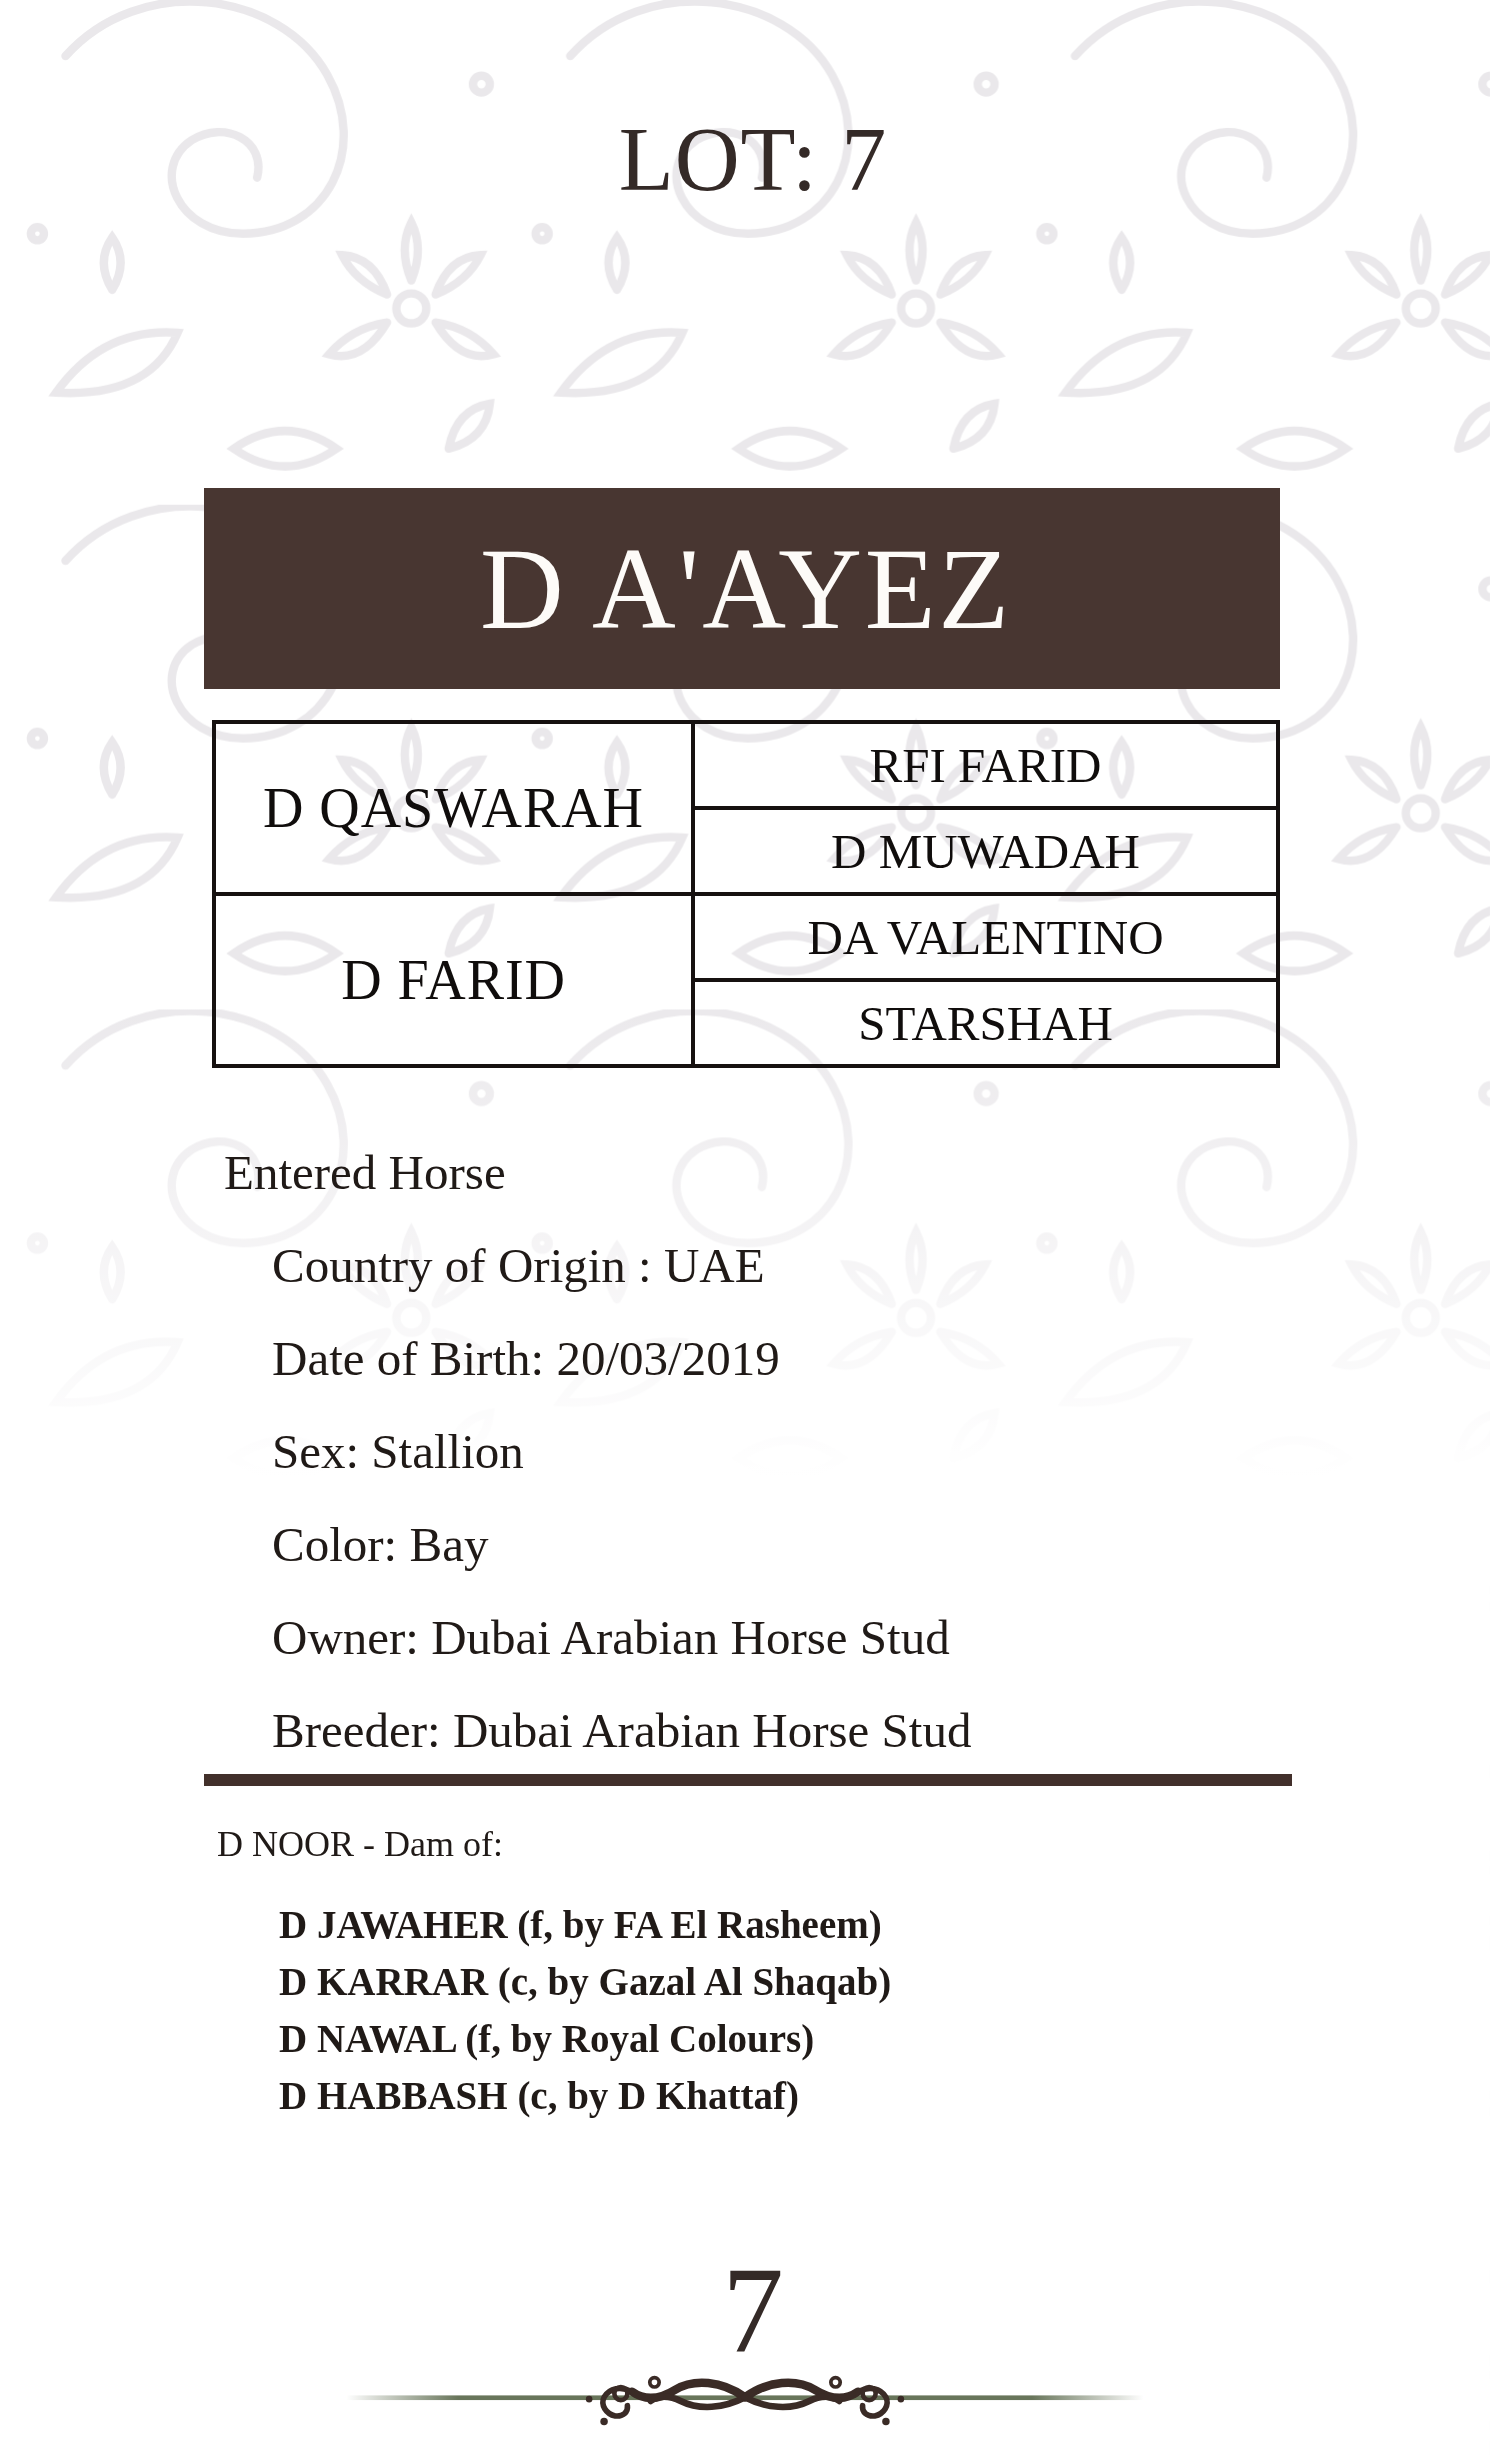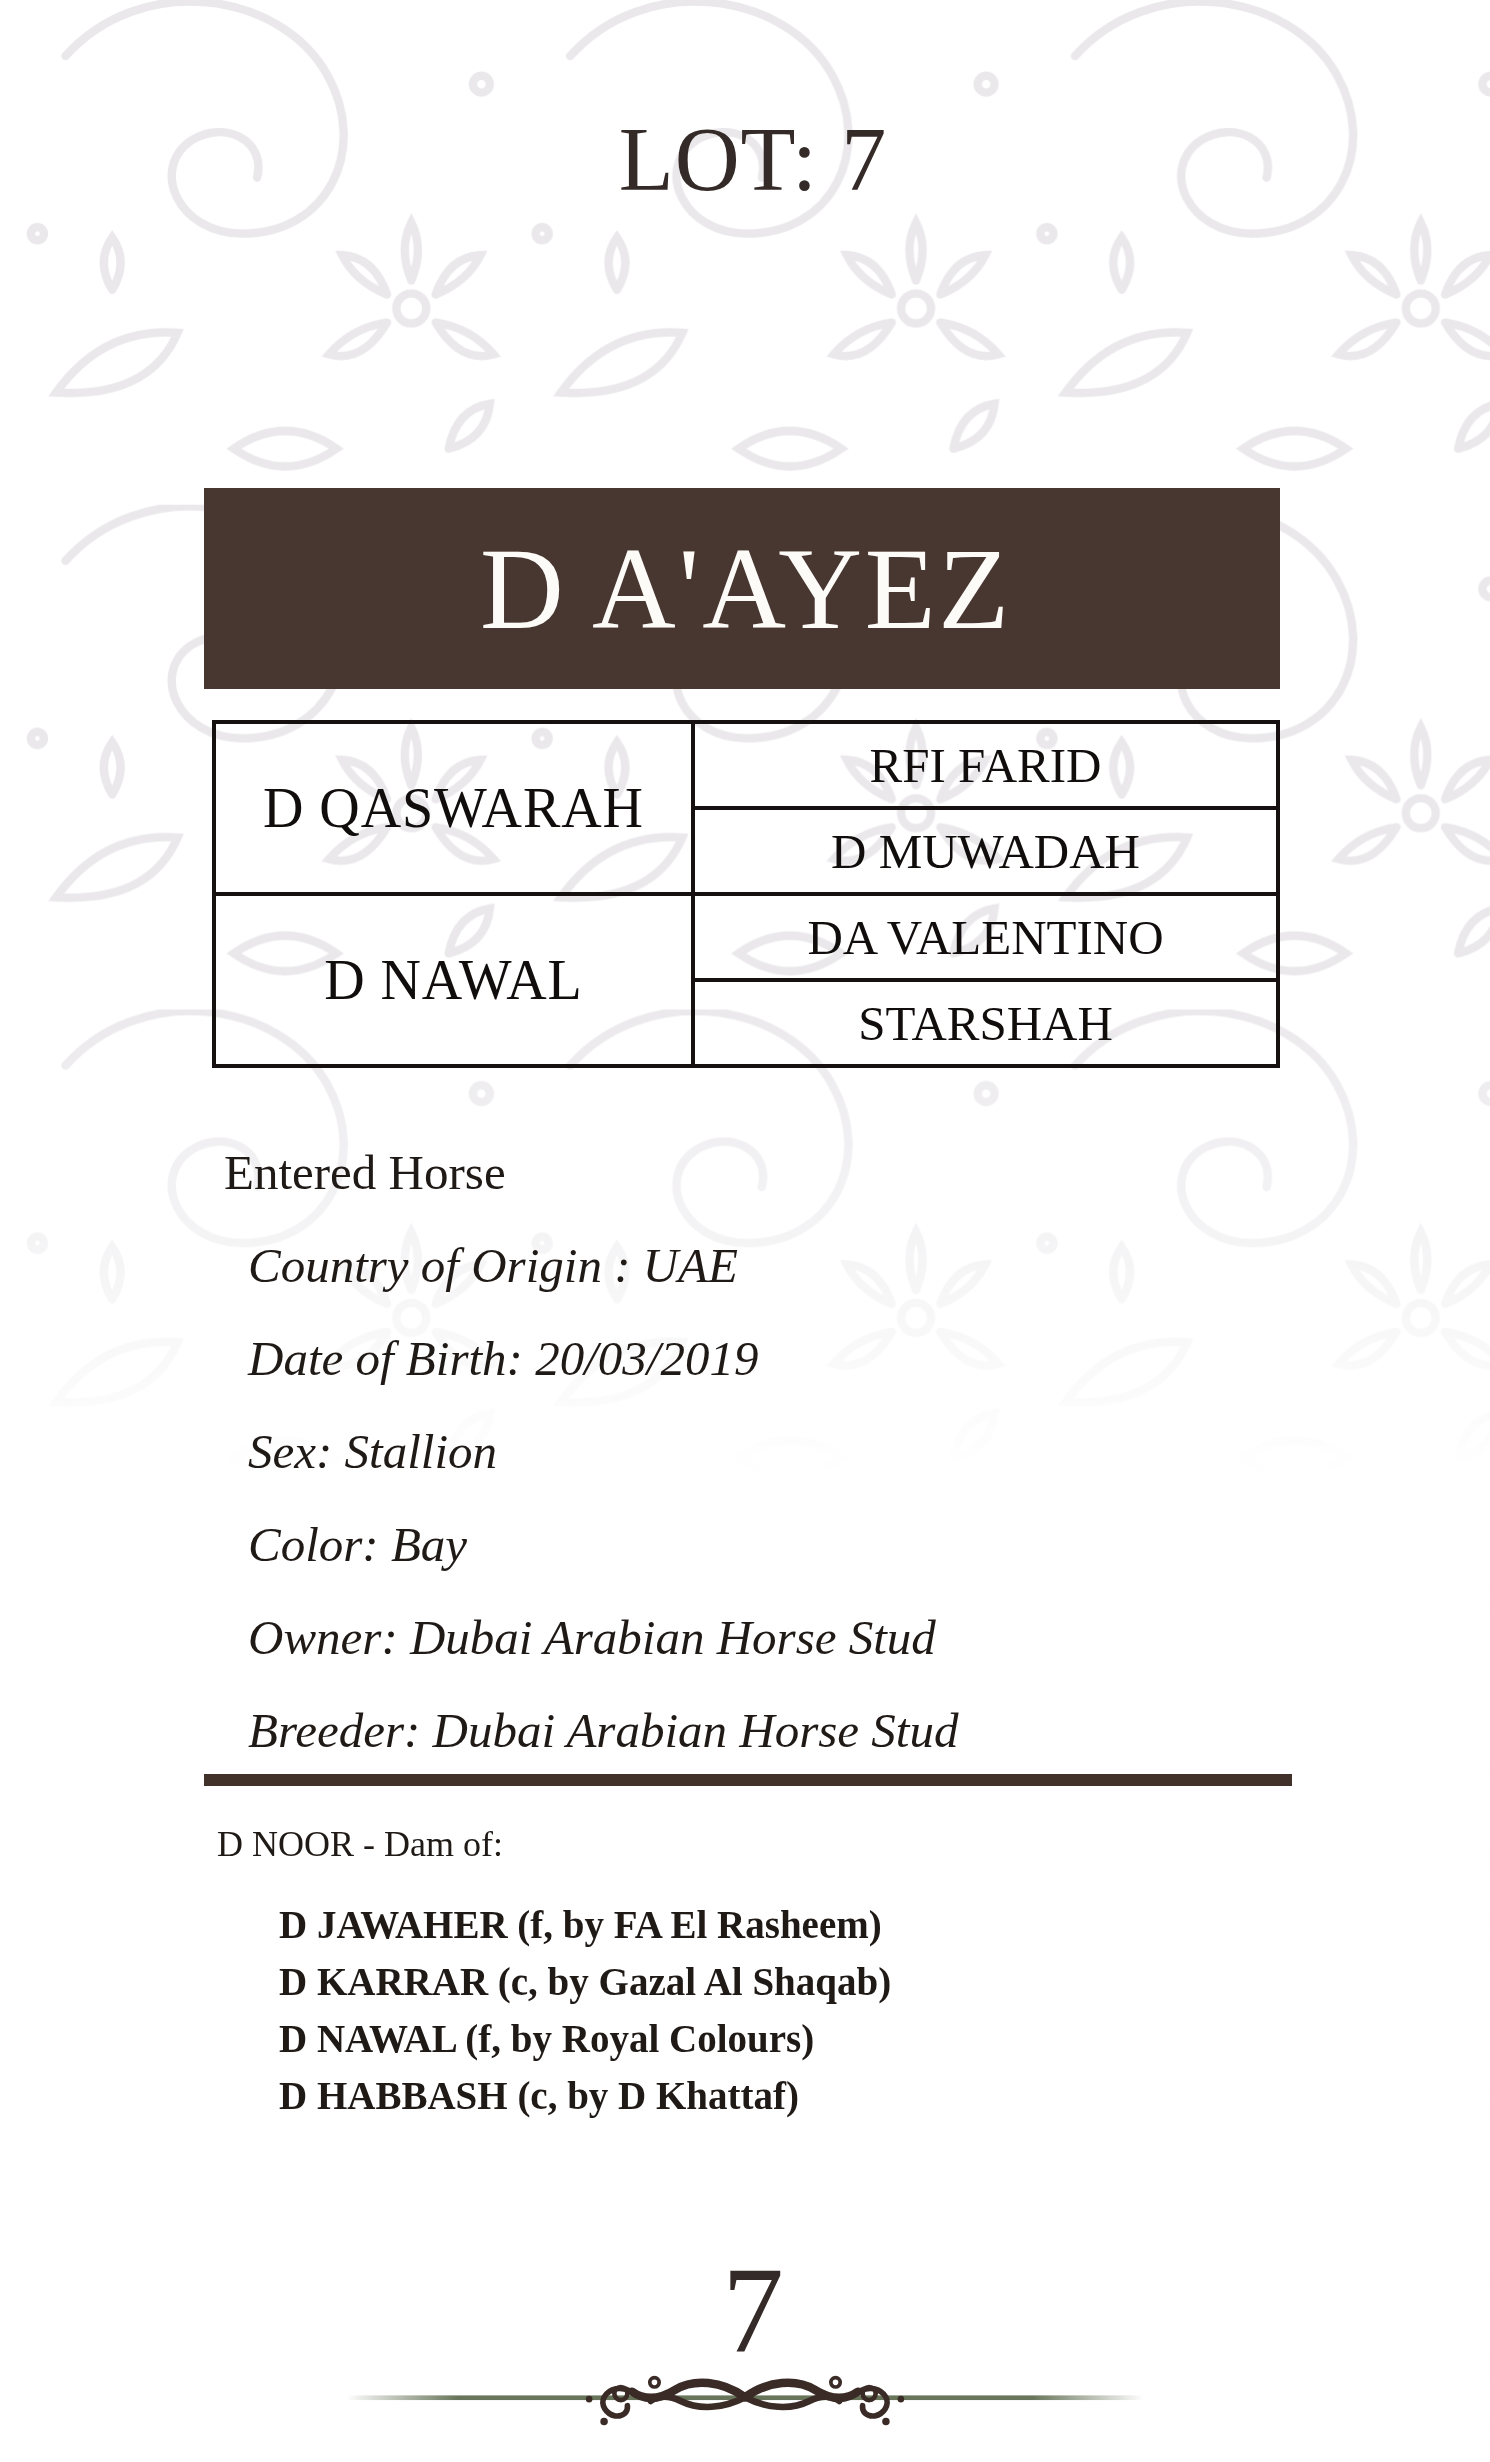--- a/index.html
+++ b/index.html
@@ -46,21 +46,21 @@
     padding:0;
   }
   td.gen1{width:475px;font-size:56px;letter-spacing:0.9px;}
   td.gen2{font-size:49px;}
 
   .details{
     left:216px;top:1126px;width:1122px;
     font-size:49px;
   }
   .details .line{line-height:93px;white-space:nowrap;}
-  .details .indent{margin-left:24px;font-style:italic;}
+  .details .indent{margin-left:48px;}
 
   .rule{
     left:204px;top:1774px;width:1080px;height:12px;
     background:#42302b;
   }
   .dam-heading{
     left:209px;top:1825px;
     font-size:36px;line-height:1.1;white-space:nowrap;
   }
   .dam-list{
@@ -119,21 +119,21 @@
   <table class="pedigree">
     <tbody>
       <tr>
         <td class="gen1" rowspan="2">D QASWARAH</td>
         <td class="gen2">RFI FARID</td>
       </tr>
       <tr>
         <td class="gen2">D MUWADAH</td>
       </tr>
       <tr>
-        <td class="gen1" rowspan="2">D NAWAL</td>
+        <td class="gen1" rowspan="2">D FARID</td>
         <td class="gen2">DA VALENTINO</td>
       </tr>
       <tr>
         <td class="gen2">STARSHAH</td>
       </tr>
     </tbody>
   </table>
 
   <div class="layer details">
     <div class="line">Entered Horse</div>

